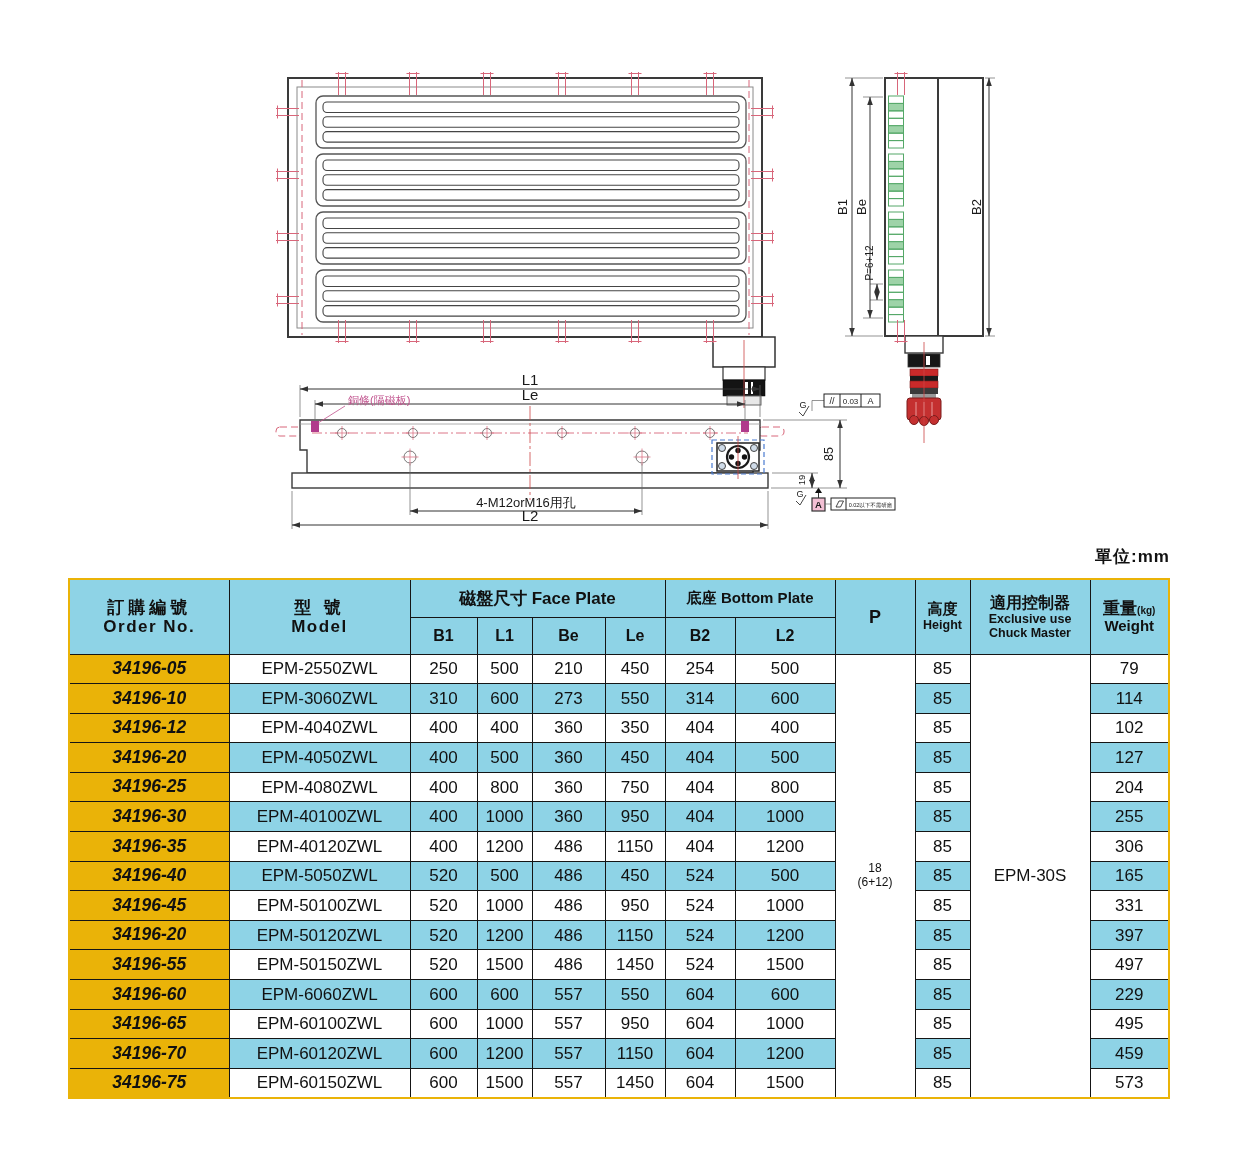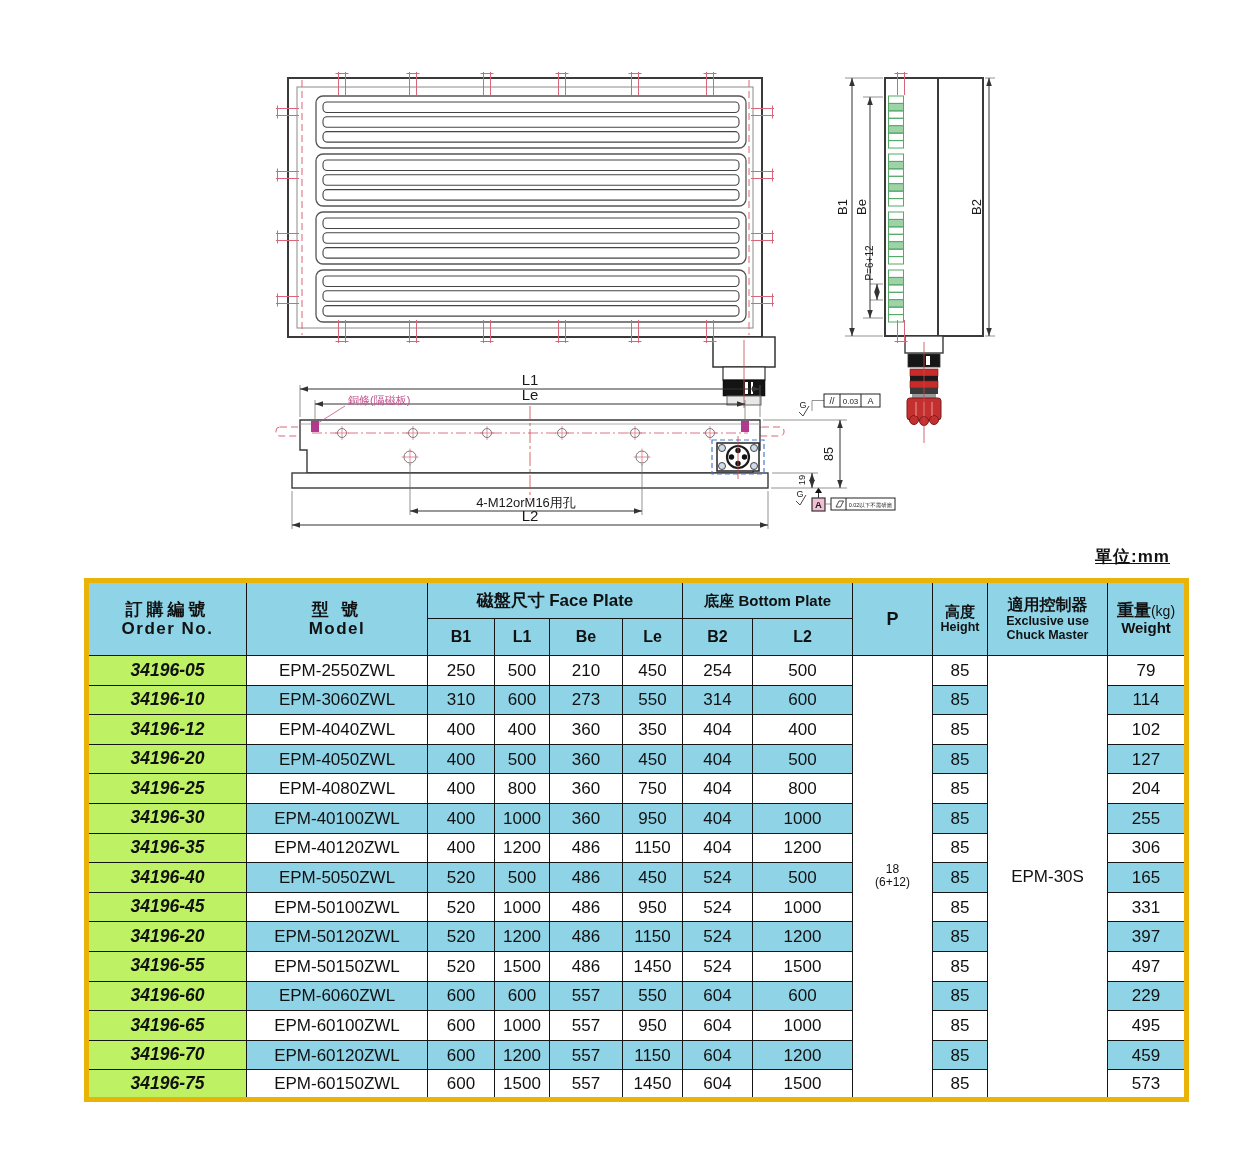--- a/index.html
+++ b/index.html
@@ -13,33 +13,33 @@
   .pinkdash{stroke:#d8667a;stroke-width:1;fill:none;stroke-dasharray:7 4;}
   .pinkdd{stroke:#d8667a;stroke-width:.9;fill:none;stroke-dasharray:10 3 2 3;}
   .cline{stroke:#cc4444;stroke-width:.8;fill:none;}
   .clined{stroke:#cc4444;stroke-width:.8;fill:none;stroke-dasharray:14 3 3 3;}
   .ext{stroke:#666;stroke-width:.7;fill:none;}
   .dim{stroke:#333;stroke-width:1;fill:none;}
   .frame{fill:#fff;stroke:#222;stroke-width:1;}
   .dtext{fill:#1a1a1a;}
   .ptext{fill:#c0508c;}
   
-  #unit-label{position:absolute;left:1000px;top:545px;width:170px;text-align:right;font-size:17px;font-weight:600;letter-spacing:1px;text-decoration:underline;}
-  table.spec{position:absolute;left:84px;top:578px;width:1100px;border-collapse:collapse;table-layout:fixed;border:5px solid #eab308;padding-left:16px;}
+  #unit-label{position:absolute;left:1000px;top:545px;width:170px;text-align:right;font-size:17px;font-weight:600;letter-spacing:1px;}
+  table.spec{position:absolute;left:68px;top:578px;width:1100px;border-collapse:collapse;table-layout:fixed;border:2px solid #eab308;padding-left:16px;}
   table.spec th,table.spec td{border:1.6px solid #151515;text-align:center;vertical-align:middle;padding:0;overflow:hidden;line-height:1.12;}
   table.spec thead th{background:#8ed3e6;}
   tr.h1{height:38px;} tr.h2{height:37px;}
   tbody tr{height:29.6px;}
   td.w{background:#fff;} td.b{background:#8ed3e6;}
-  td.order{background:#bef264;font-weight:bold;font-style:italic;font-size:17.5px;}
+  td.order{background:#eab308;font-weight:bold;font-style:italic;font-size:17.5px;}
   td.num,td.model{font-size:17px;}
   .hz{font-size:17px;font-weight:700;}
   .he{font-size:17px;font-weight:700;}
   .ls4{letter-spacing:4px;} .ls2{letter-spacing:1.5px;}
-  .sm{font-size:15px;} .md{font-size:15px;} .xs{font-size:12.5px;} .tiny{font-size:14px;font-weight:400;}
+  .sm{font-size:15px;} .md{font-size:15px;} .xs{font-size:12.5px;} .tiny{font-size:10px;font-weight:700;}
   .md2{font-size:16px;} .big{font-size:18px;}
   .pcell div{font-size:12px;}
 </style>
 </head>
 <body>
 
 <svg id="drawing" viewBox="0 0 1240 560" width="1240" height="560">
 
   <g>
     <rect class="thick" x="288" y="78" width="474" height="259"></rect>

